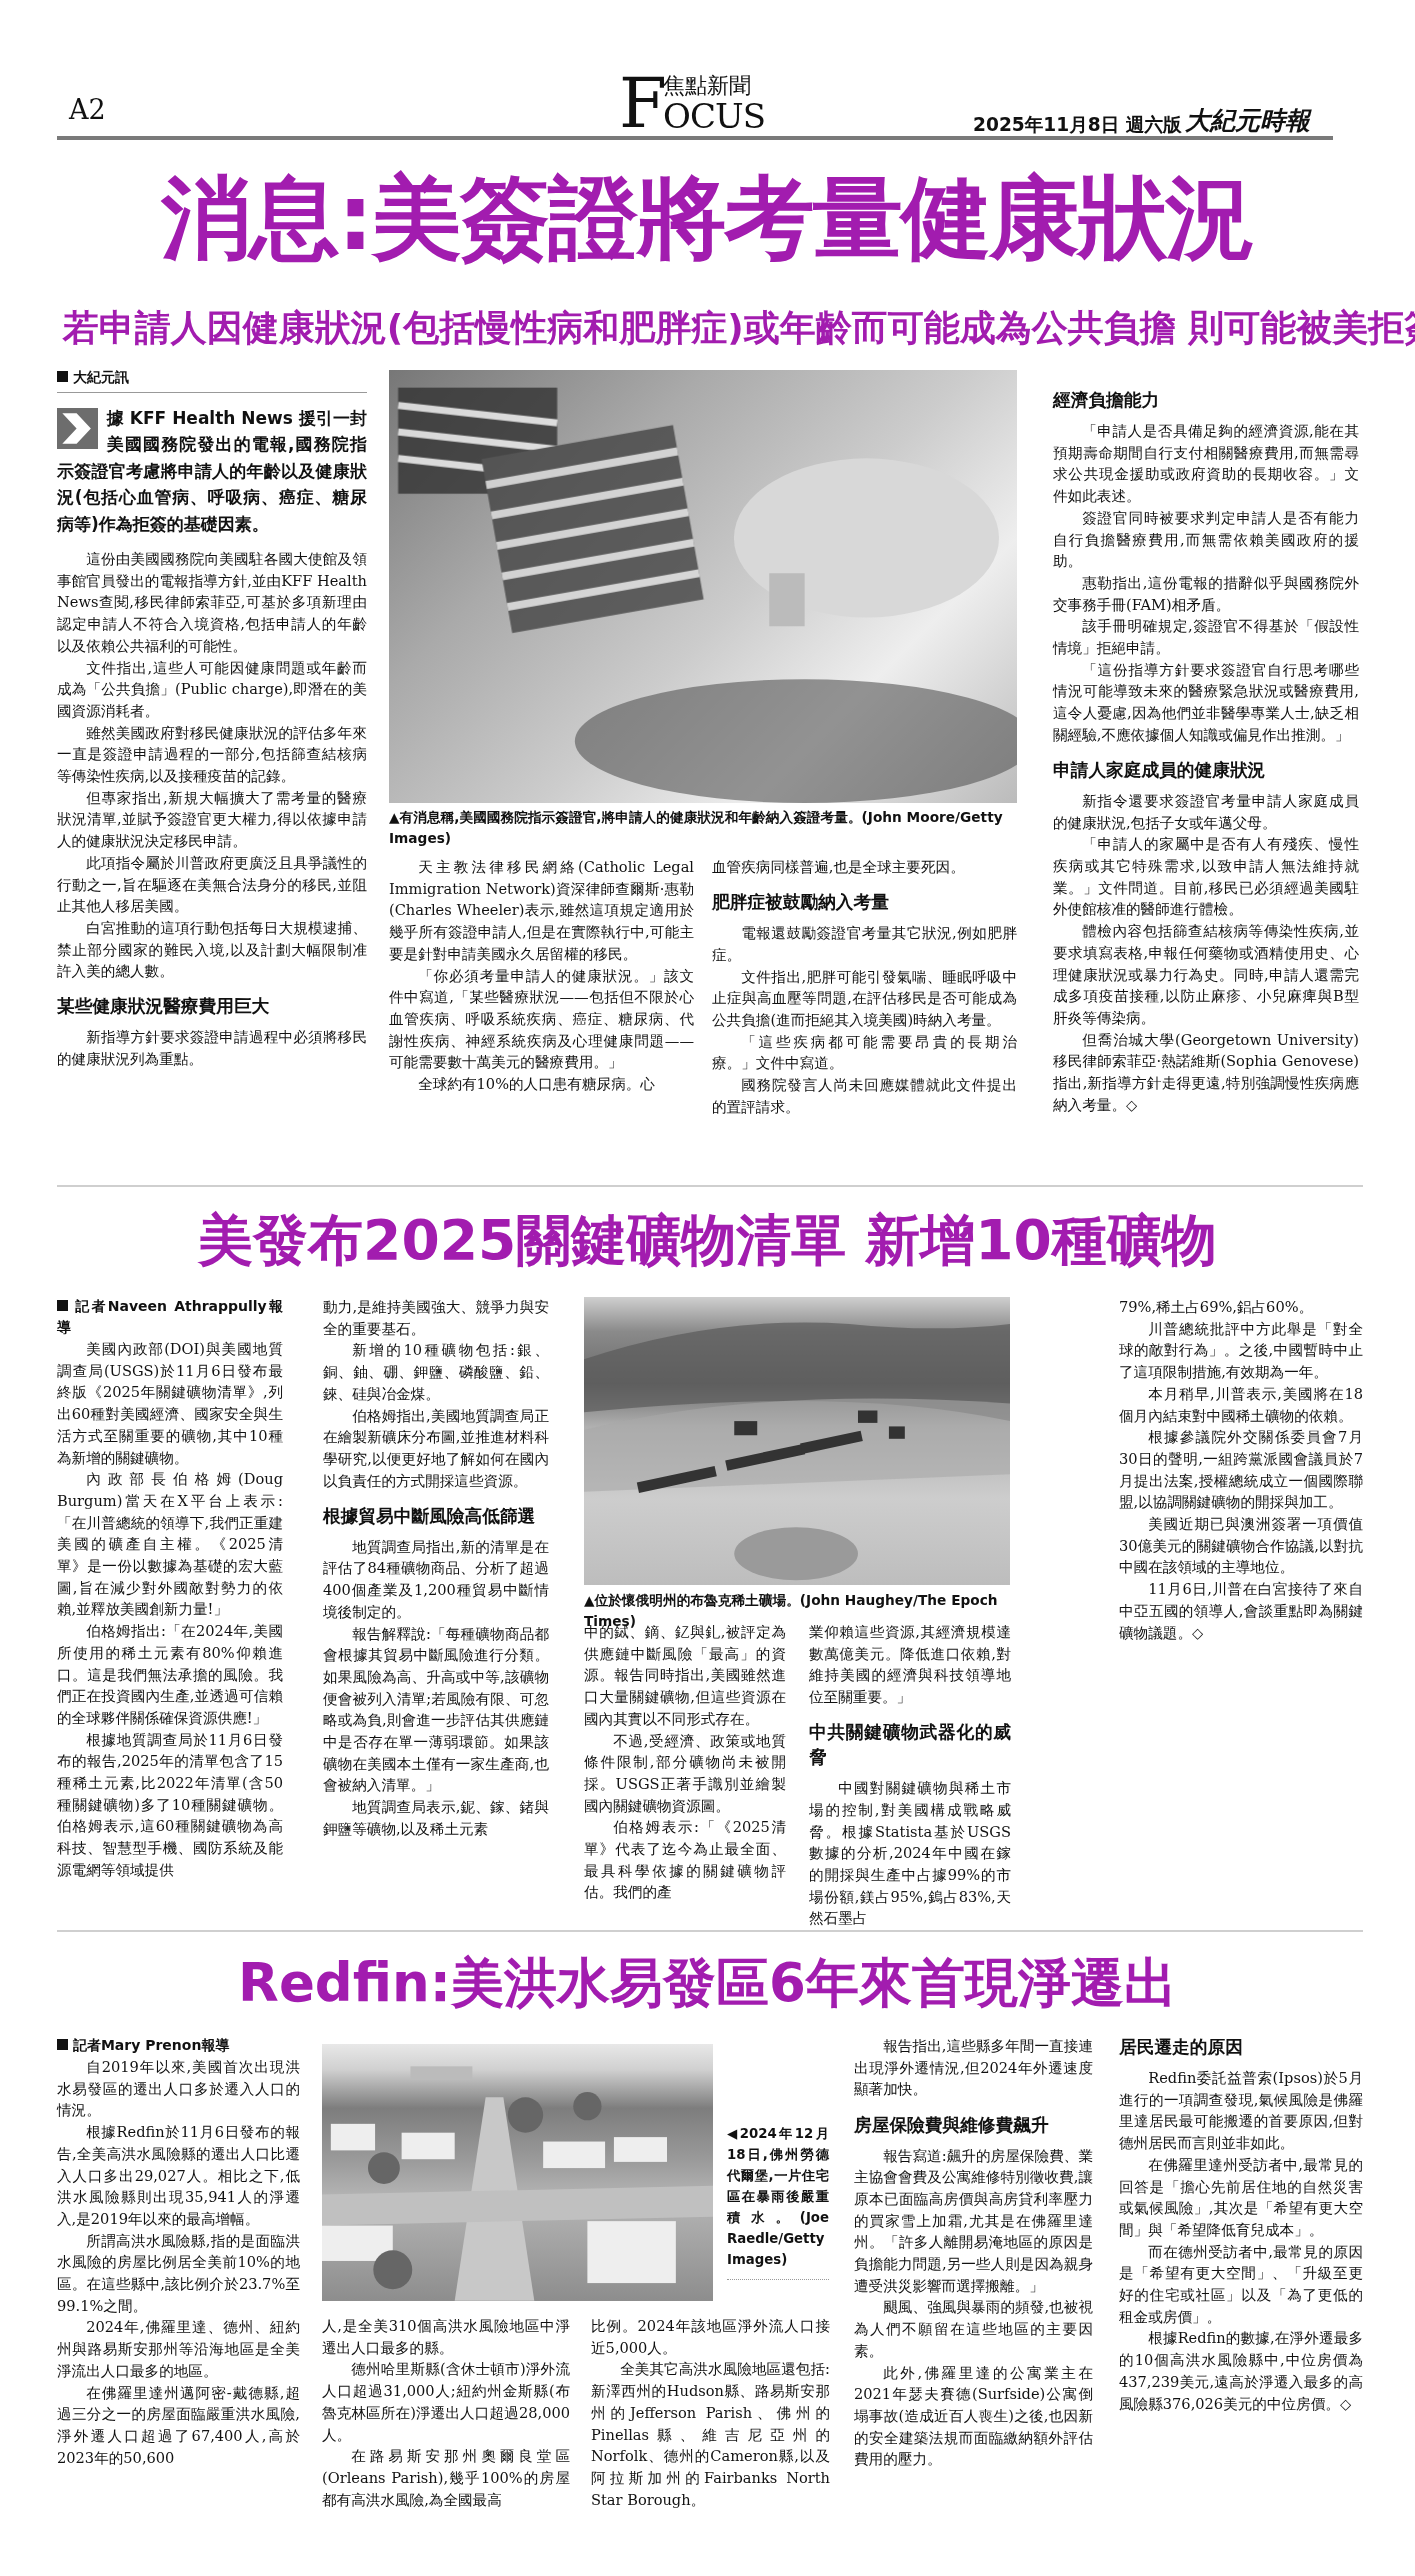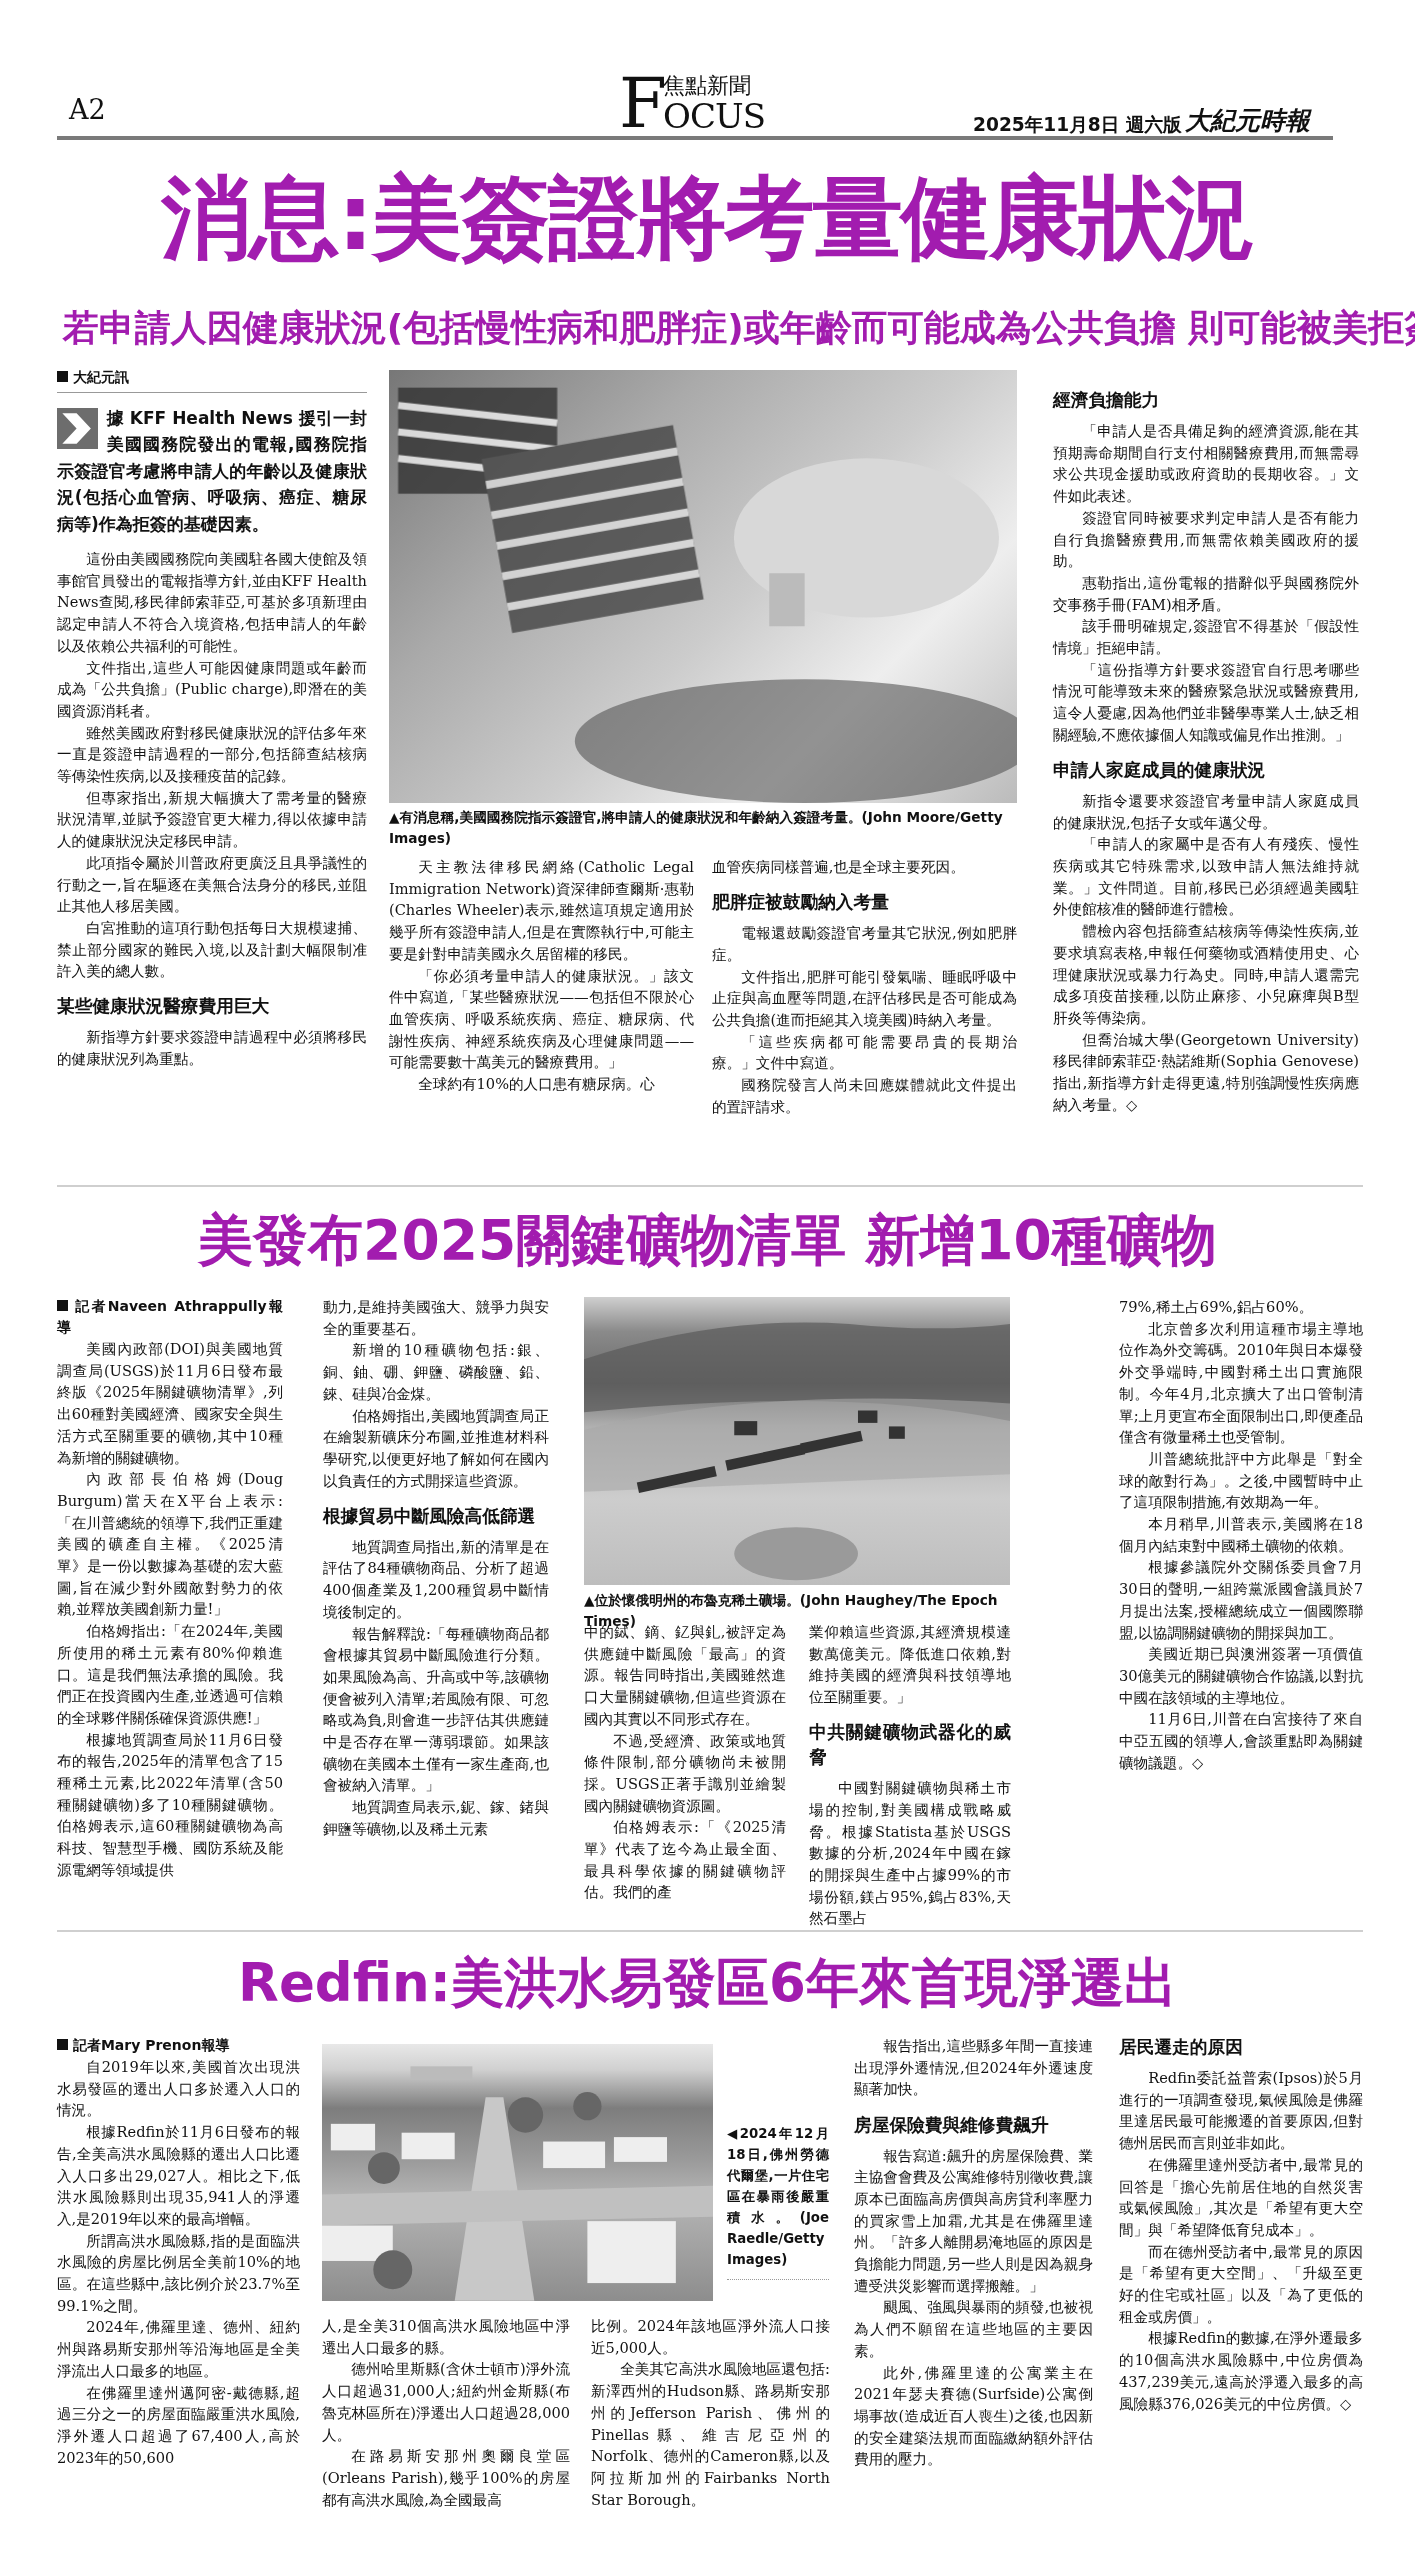--- a/index.html
+++ b/index.html
@@ -155,21 +155,20 @@
   <p>伯格姆表示:「《2025清單》代表了迄今為止最全面、最具科學依據的關鍵礦物評估。我們的產</p>
 </div>
 <div class="col" style="left:809px;top:1621px;width:202px;">
   <p class="noindent">業仰賴這些資源,其經濟規模達數萬億美元。降低進口依賴,對維持美國的經濟與科技領導地位至關重要。」</p>
   <h3>中共關鍵礦物武器化的威脅</h3>
   <p>中國對關鍵礦物與稀土市場的控制,對美國構成戰略威脅。根據Statista基於USGS數據的分析,2024年中國在鎵的開採與生產中占據99%的市場份額,鎂占95%,鎢占83%,天然石墨占</p>
 </div>
 
 <div class="col" style="left:1119px;top:1296px;width:244px;">
   <p class="noindent">79%,稀土占69%,鋁占60%。</p>
-  <p>北京曾多次利用這種市場主導地位作為外交籌碼。2010年與日本爆發外交爭端時,中國對稀土出口實施限制。今年4月,北京擴大了出口管制清單;上月更宣布全面限制出口,即便產品僅含有微量稀土也受管制。</p>
   <p>川普總統批評中方此舉是「對全球的敵對行為」。之後,中國暫時中止了這項限制措施,有效期為一年。</p>
   <p>本月稍早,川普表示,美國將在18個月內結束對中國稀土礦物的依賴。</p>
   <p>根據參議院外交關係委員會7月30日的聲明,一組跨黨派國會議員於7月提出法案,授權總統成立一個國際聯盟,以協調關鍵礦物的開採與加工。</p>
   <p>美國近期已與澳洲簽署一項價值30億美元的關鍵礦物合作協議,以對抗中國在該領域的主導地位。</p>
   <p>11月6日,川普在白宮接待了來自中亞五國的領導人,會談重點即為關鍵礦物議題。◇</p>
 </div>
 
 <div class="rule" style="left:57px;top:1930px;width:1306px;"></div>
 
 <div class="headline" style="top:1946px;font-size:53px;line-height:73px;">Redfin:美洪水易發區6年來首現淨遷出</div>

